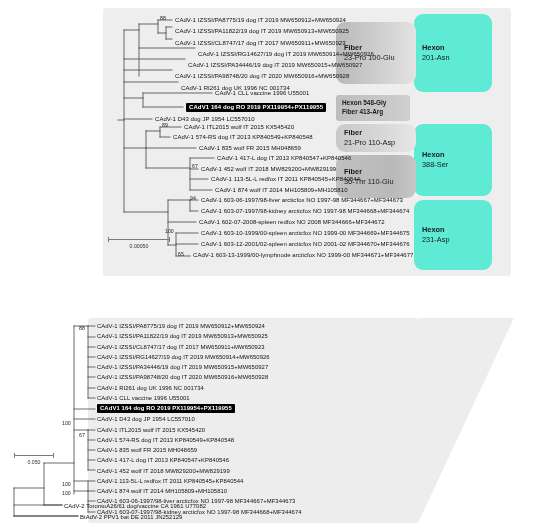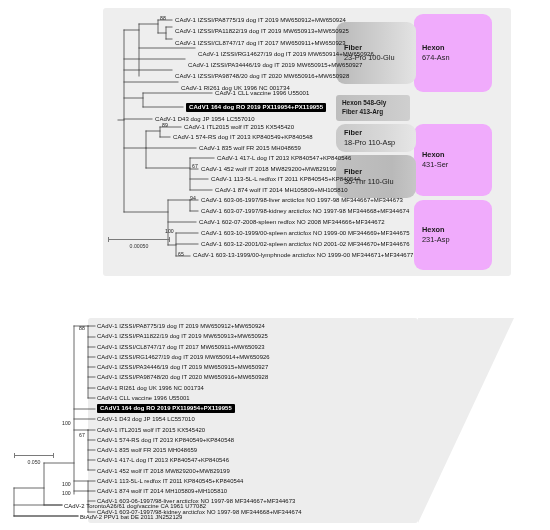--- a/index.html
+++ b/index.html
@@ -26,21 +26,21 @@
 
   
   .card{
     position:absolute;border-radius:9px;
     font-size:7.4px;font-weight:bold;color:#1a1a1a;
     display:flex;flex-direction:column;justify-content:center;
     box-sizing:border-box;padding-left:8px;line-height:1.35;
   }
   .card .l1{font-weight:bold;}
   .card .l2{font-weight:normal;}
-  .card.white{background:#f0abfc;}
+  .card.white{background:#5eead4;}
   .card.grad1{background:linear-gradient(to right,#b9b9b9 0%,#cfcfcf 55%,#e3e3e3 100%);}
   .card.grad2{background:linear-gradient(to right,#c9c9c9 0%,#d8d8d8 60%,#e6e6e6 100%);}
   .card.grad3{background:linear-gradient(to right,#c0c0c0 0%,#b9b9b9 70%,#c6c6c6 100%);}
   .card.smallgrad{background:linear-gradient(to right,#bdbdbd 0%,#cfcfcf 100%);}
 
   
   .taxon{
     position:absolute;white-space:nowrap;
     font-size:6.0px;color:#111;letter-spacing:0.05px;
     font-family:"Liberation Sans",sans-serif;
@@ -69,41 +69,41 @@
 </style>
 </head>
 <body>
 
 <div class="figure">
 
   <div class="panelA"></div>
 
   <div class="card white" style="left:414px;top:14px;width:78px;height:78px;">
     <span class="l1">Hexon</span>
-    <span class="l2">674-Asn</span>
+    <span class="l2">201-Asn</span>
   </div>
 
   <div class="card grad1" style="left:336px;top:22px;width:80px;height:62px;">
     <span class="l1">Fiber</span>
     <span class="l2">23-Pro 100-Glu</span>
   </div>
 
   <div class="card smallgrad" style="left:336px;top:95px;width:74px;height:26px;font-size:6.4px;border-radius:3px;padding-left:6px;">
     <span class="l1">Hexon 548-Gly</span>
     <span class="l1">Fiber 413-Arg</span>
   </div>
 
   <div class="card white" style="left:414px;top:124px;width:78px;height:72px;">
     <span class="l1">Hexon</span>
-    <span class="l2">431-Ser</span>
+    <span class="l2">388-Ser</span>
   </div>
 
   <div class="card grad2" style="left:336px;top:124px;width:80px;height:28px;">
     <span class="l1">Fiber</span>
-    <span class="l2">18-Pro 110-Asp</span>
+    <span class="l2">21-Pro 110-Asp</span>
   </div>
 
   <div class="card grad3" style="left:336px;top:155px;width:80px;height:43px;">
     <span class="l1">Fiber</span>
     <span class="l2">36-Thr 110-Glu</span>
   </div>
 
   <div class="card white" style="left:414px;top:200px;width:78px;height:70px;">
     <span class="l1">Hexon</span>
     <span class="l2">231-Asp</span>

